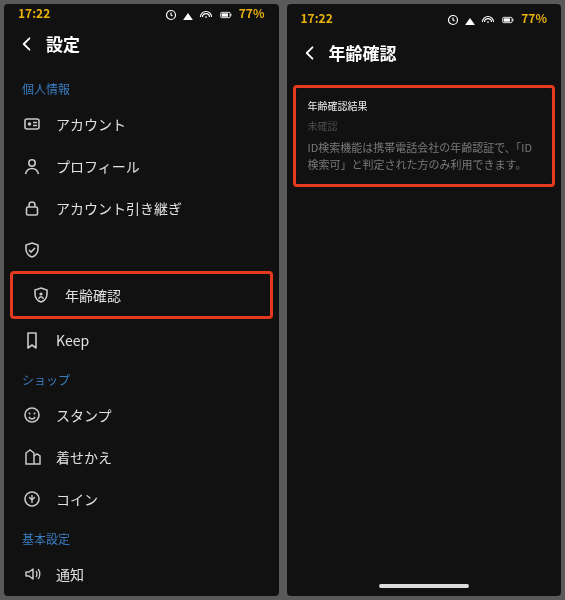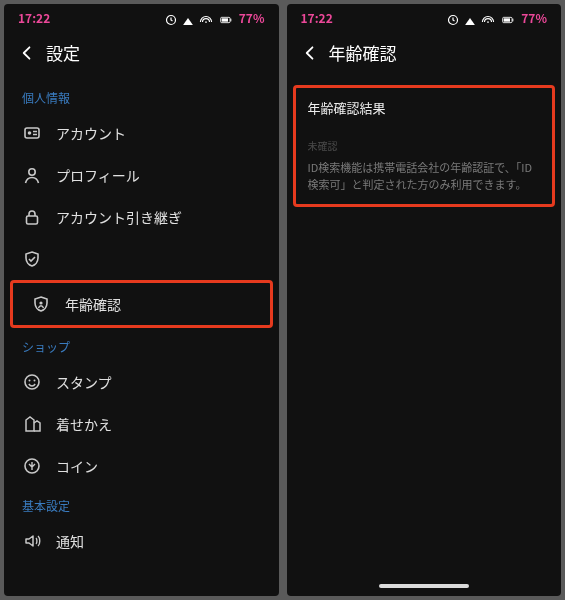--- a/index.html
+++ b/index.html
@@ -23,31 +23,31 @@
     overflow: hidden;
   }
   .status-bar {
     height: 26px;
     display: flex;
     align-items: center;
     justify-content: space-between;
     padding: 0 14px;
     font-size: 12px;
     font-weight: 600;
-    color: #ec4899;
+    color: #eab308;
   }
   .status-right { display: flex; align-items: flex-end; gap: 4px; }
   .header {
     display: flex;
     align-items: center;
     gap: 10px;
     padding: 10px 14px 14px 14px;
   }
   .back-chevron { width: 18px; height: 18px; }
-  .header-title { font-size: 17px; font-weight: 400; color: #fff; }
+  .header-title { font-size: 17px; font-weight: 700; color: #fff; }
   .section-header {
     font-size: 12px;
     color: #3a7cc0;
     padding: 10px 18px 6px 18px;
   }
   .row {
     display: flex;
     align-items: center;
     gap: 14px;
     padding: 11px 18px;
@@ -58,21 +58,21 @@
     border: 3px solid #e63a1e;
     border-radius: 4px;
     margin: 0 6px;
   }
   .result-box {
     border: 3px solid #e63a1e;
     border-radius: 4px;
     margin: 6px 6px;
     padding: 10px 12px 12px 12px;
   }
-  .result-title { font-size: 13px; color: #eee; margin-bottom: 21px; }
+  .result-title { font-size: 10px; color: #eee; margin-bottom: 5px; }
   .result-status { font-size: 10px; color: #4a4a4a; margin-bottom: 6px; }
   .result-desc { font-size: 11px; color: #7a7a7a; line-height: 1.5; }
   .home-bar {
     margin-top: auto;
     height: 20px;
     display: flex;
     align-items: center;
     justify-content: center;
   }
   .home-pill { width: 90px; height: 4px; background: #dcdcdc; border-radius: 2px; }
@@ -203,20 +203,26 @@
         <svg class="row-icon" viewBox="0 0 20 20">
           <use href="#i-shield"></use>
         </svg>
       </div>
       <div class="row highlight">
         <svg class="row-icon" viewBox="0 0 20 20">
           <use href="#i-badge"></use>
         </svg>
         <span class="row-label">年齢確認</span>
       </div>
+      <div class="row">
+        <svg class="row-icon" viewBox="0 0 20 20">
+          <use href="#i-bookmark"></use>
+        </svg>
+        <span class="row-label">Keep</span>
+      </div>
       <div class="section-header">ショップ</div>
       <div class="row">
         <svg class="row-icon" viewBox="0 0 20 20">
           <use href="#i-smile"></use>
         </svg>
         <span class="row-label">スタンプ</span>
       </div>
       <div class="row">
         <svg class="row-icon" viewBox="0 0 20 20">
           <use href="#i-theme"></use>

